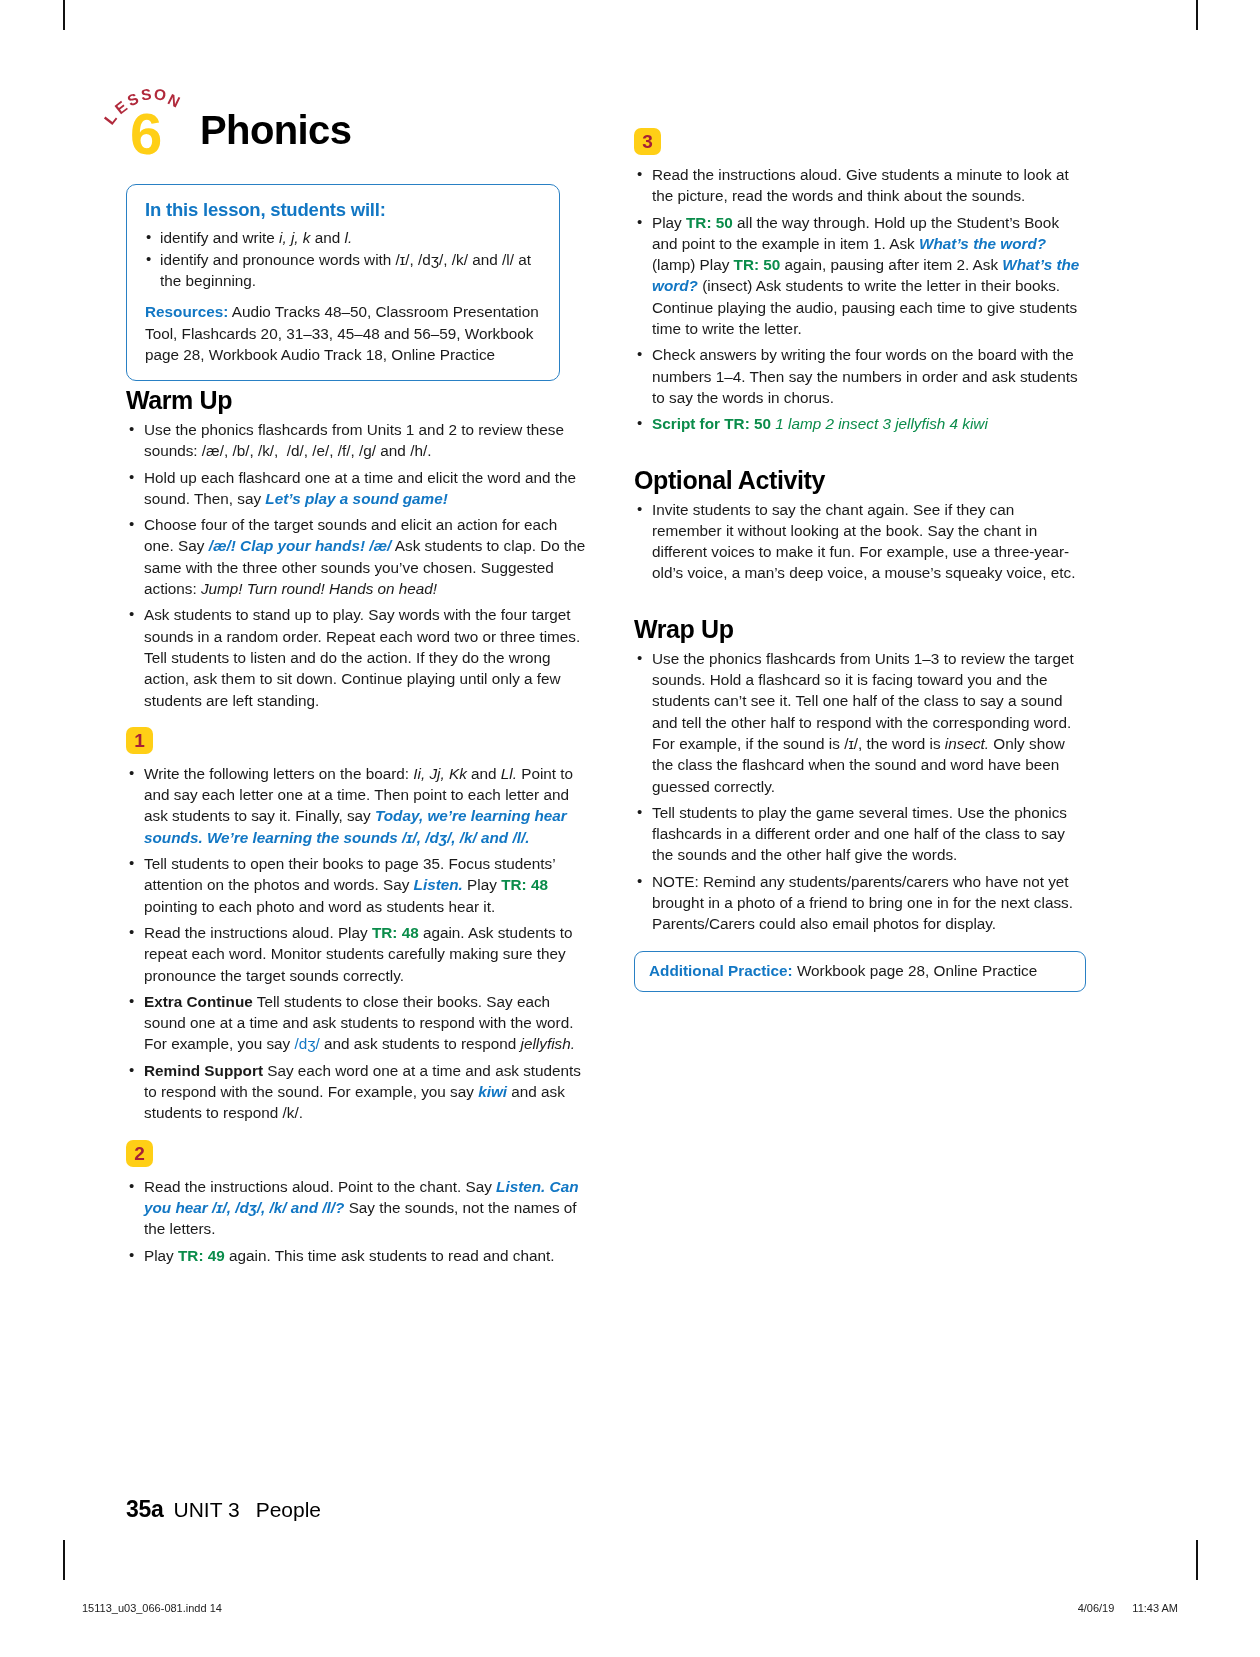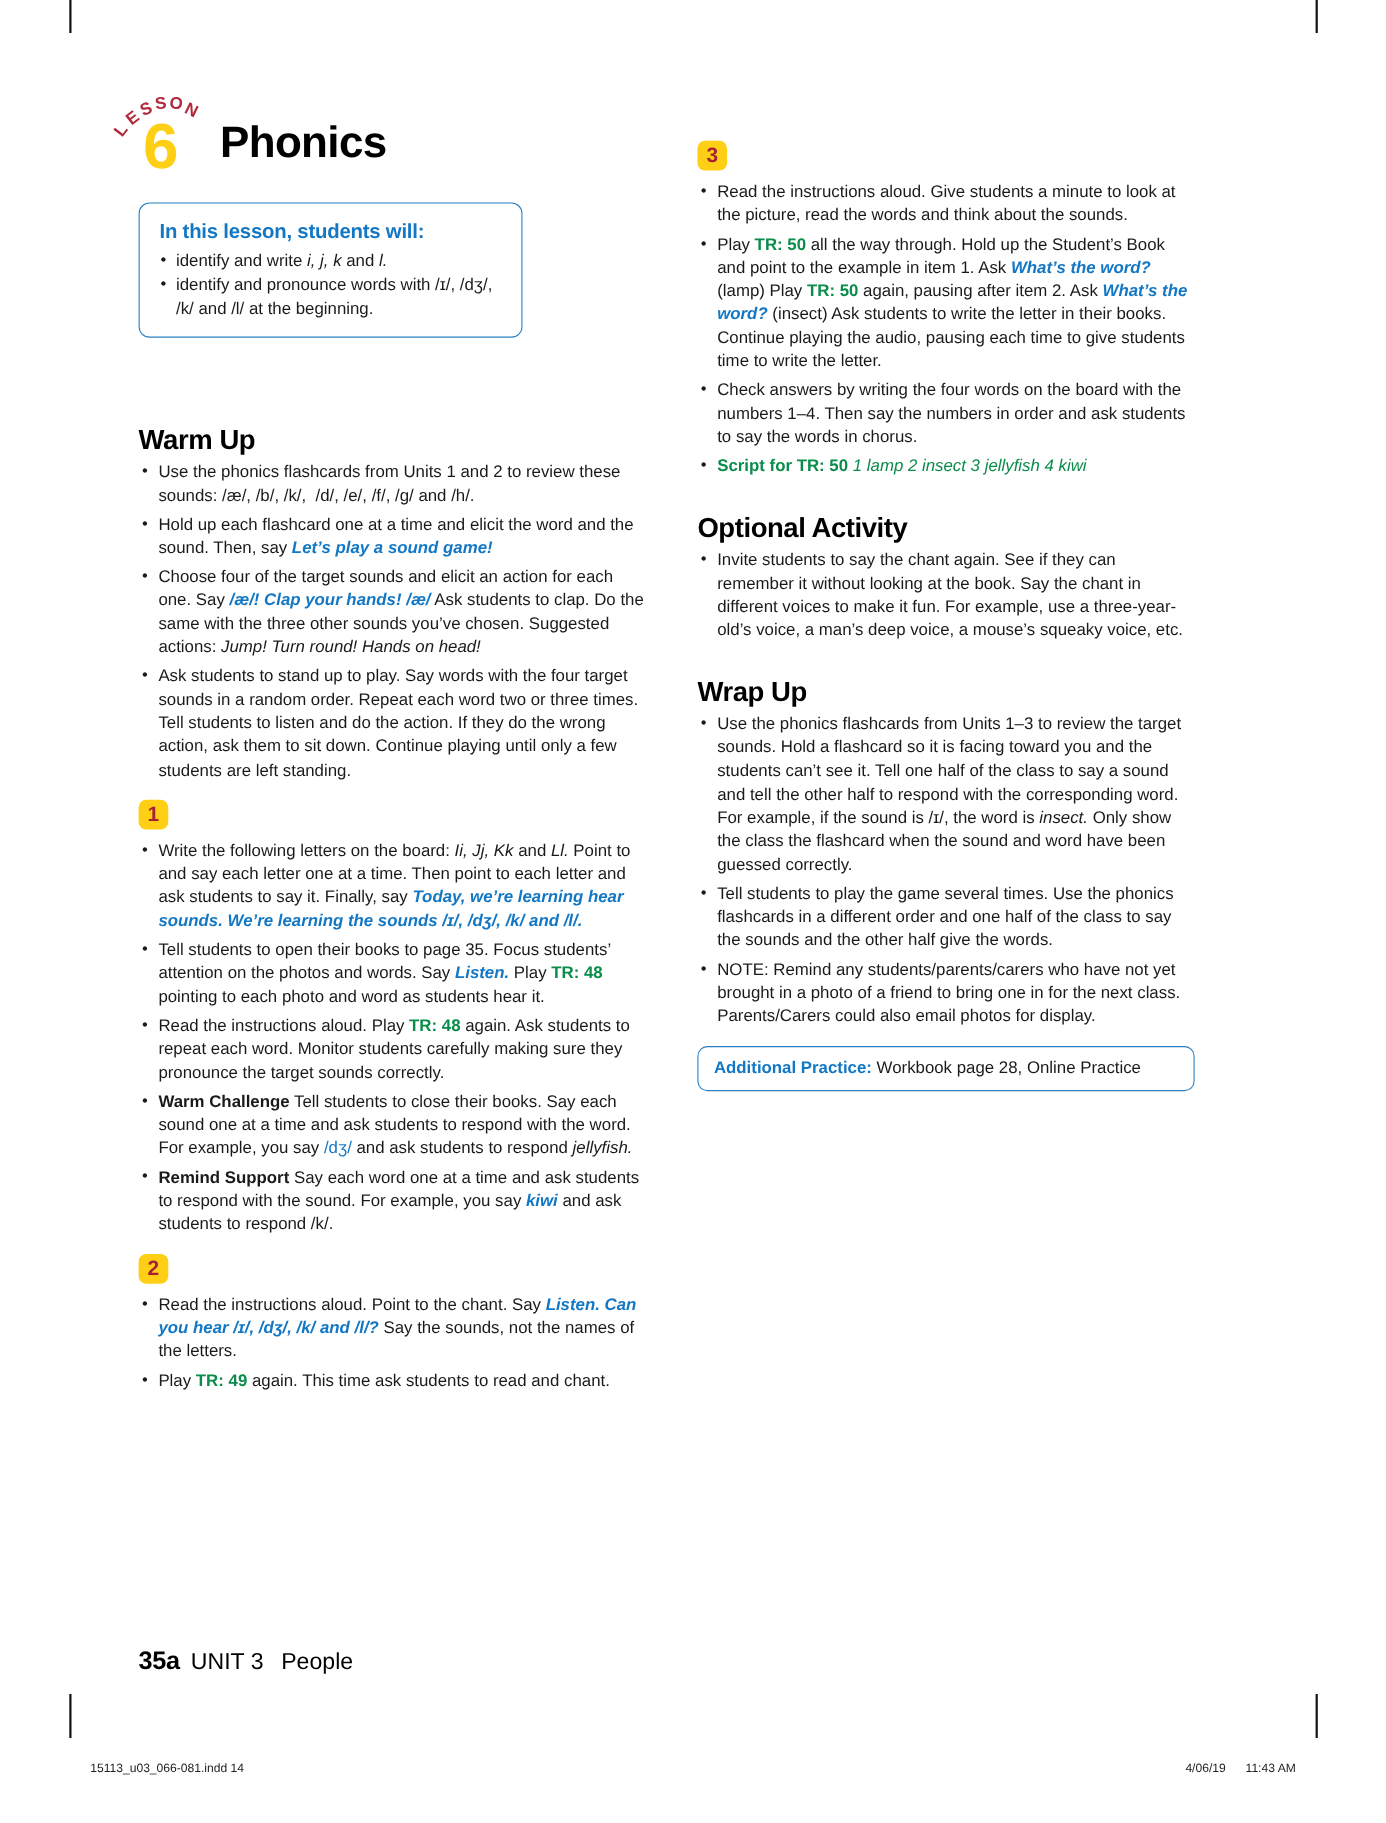--- a/index.html
+++ b/index.html
@@ -77,21 +77,21 @@
     font-weight: 800;
     letter-spacing: -0.6px;
     color: #000;
     white-space: nowrap;
   }
 
   
   .info-box {
     position: absolute;
     left: 126px; top: 184px;
-    width: 349px;
+    width: 434px;
     border: 1.6px solid #2980c4;
     border-radius: 10px;
     padding: 14px 16px 14px 18px;
     box-sizing: border-box;
   }
   .info-title {
     color: #1277c4;
     font-size: 18.5px;
     font-weight: 800;
     letter-spacing: -0.2px;
@@ -252,40 +252,41 @@
     </div>
     <div class="page-title">Phonics</div>
   </div>
 
   <div class="info-box">
     <div class="info-title">In this lesson, students will:</div>
     <ul class="info-list">
       <li>identify and write <span class="it">i, j, k</span> and <span class="it">l.</span></li>
       <li>identify and pronounce words with /ɪ/, /dʒ/, /k/ and /l/ at the beginning.</li>
     </ul>
+    <div class="resources"><b>Resources:</b> <span>Audio Tracks 48–50, Classroom Presentation Tool, Flashcards 20, 31–33, 45–48 and 56–59, Workbook page 28, Workbook Audio Track 18, Online Practice</span></div>
   </div>
 
   <div class="col col-left">
 
     <h2 class="section-head">Warm Up</h2>
     <ul class="blist">
       <li>Use the phonics flashcards from Units 1 and 2 to review these sounds: /æ/, /b/, /k/,&nbsp; /d/, /e/, /f/, /g/ and /h/.</li>
       <li>Hold up each flashcard one at a time and elicit the word and the sound. Then, say <span class="bi">Let’s play a sound game!</span></li>
       <li>Choose four of the target sounds and elicit an action for each one. Say <span class="bi">/æ/! Clap your hands! /æ/</span> Ask students to clap. Do the same with the three other sounds you’ve chosen. Suggested actions: <span class="it">Jump! Turn round! Hands on head!</span></li>
       <li>Ask students to stand up to play. Say words with the four target sounds in a random order. Repeat each word two or three times. Tell students to listen and do the action. If they do the wrong action, ask them to sit down. Continue playing until only a few students are left standing.</li>
     </ul>
 
     <div class="badge-row">
       <div class="numbadge">1</div>
     </div>
     <ul class="blist">
       <li>Write the following letters on the board: <span class="it">Ii, Jj, Kk</span> and <span class="it">Ll.</span> Point to and say each letter one at a time. Then point to each letter and ask students to say it. Finally, say <span class="bi">Today, we’re learning hear sounds. We’re learning the sounds /ɪ/, /dʒ/, /k/ and /l/.</span></li>
       <li>Tell students to open their books to page 35. Focus students’ attention on the photos and words. Say <span class="bi">Listen.</span> Play <span class="green">TR: 48</span> pointing to each photo and word as students hear it.</li>
       <li>Read the instructions aloud. Play <span class="green">TR: 48</span> again. Ask students to repeat each word. Monitor students carefully making sure they pronounce the target sounds correctly.</li>
-      <li><span class="bold">Warm Challenge</span> Tell students to close their books. Say each sound one at a time and ask students to respond with the word. For example, you say <span class="blue">/dʒ/</span> and ask students to respond <span class="it">jellyfish.</span></li>
+      <li><span class="bold">Extra Continue</span> Tell students to close their books. Say each sound one at a time and ask students to respond with the word. For example, you say <span class="blue">/dʒ/</span> and ask students to respond <span class="it">jellyfish.</span></li>
       <li><span class="bold">Remind Support</span> Say each word one at a time and ask students to respond with the sound. For example, you say <span class="bi">kiwi</span> and ask students to respond /k/.</li>
     </ul>
 
     <div class="badge-row">
       <div class="numbadge">2</div>
     </div>
     <ul class="blist">
       <li>Read the instructions aloud. Point to the chant. Say <span class="bi">Listen. Can you hear /ɪ/, /dʒ/, /k/ and /l/?</span> Say the sounds, not the names of the letters.</li>
       <li>Play <span class="green">TR: 49</span> again. This time ask students to read and chant.</li>
     </ul>

